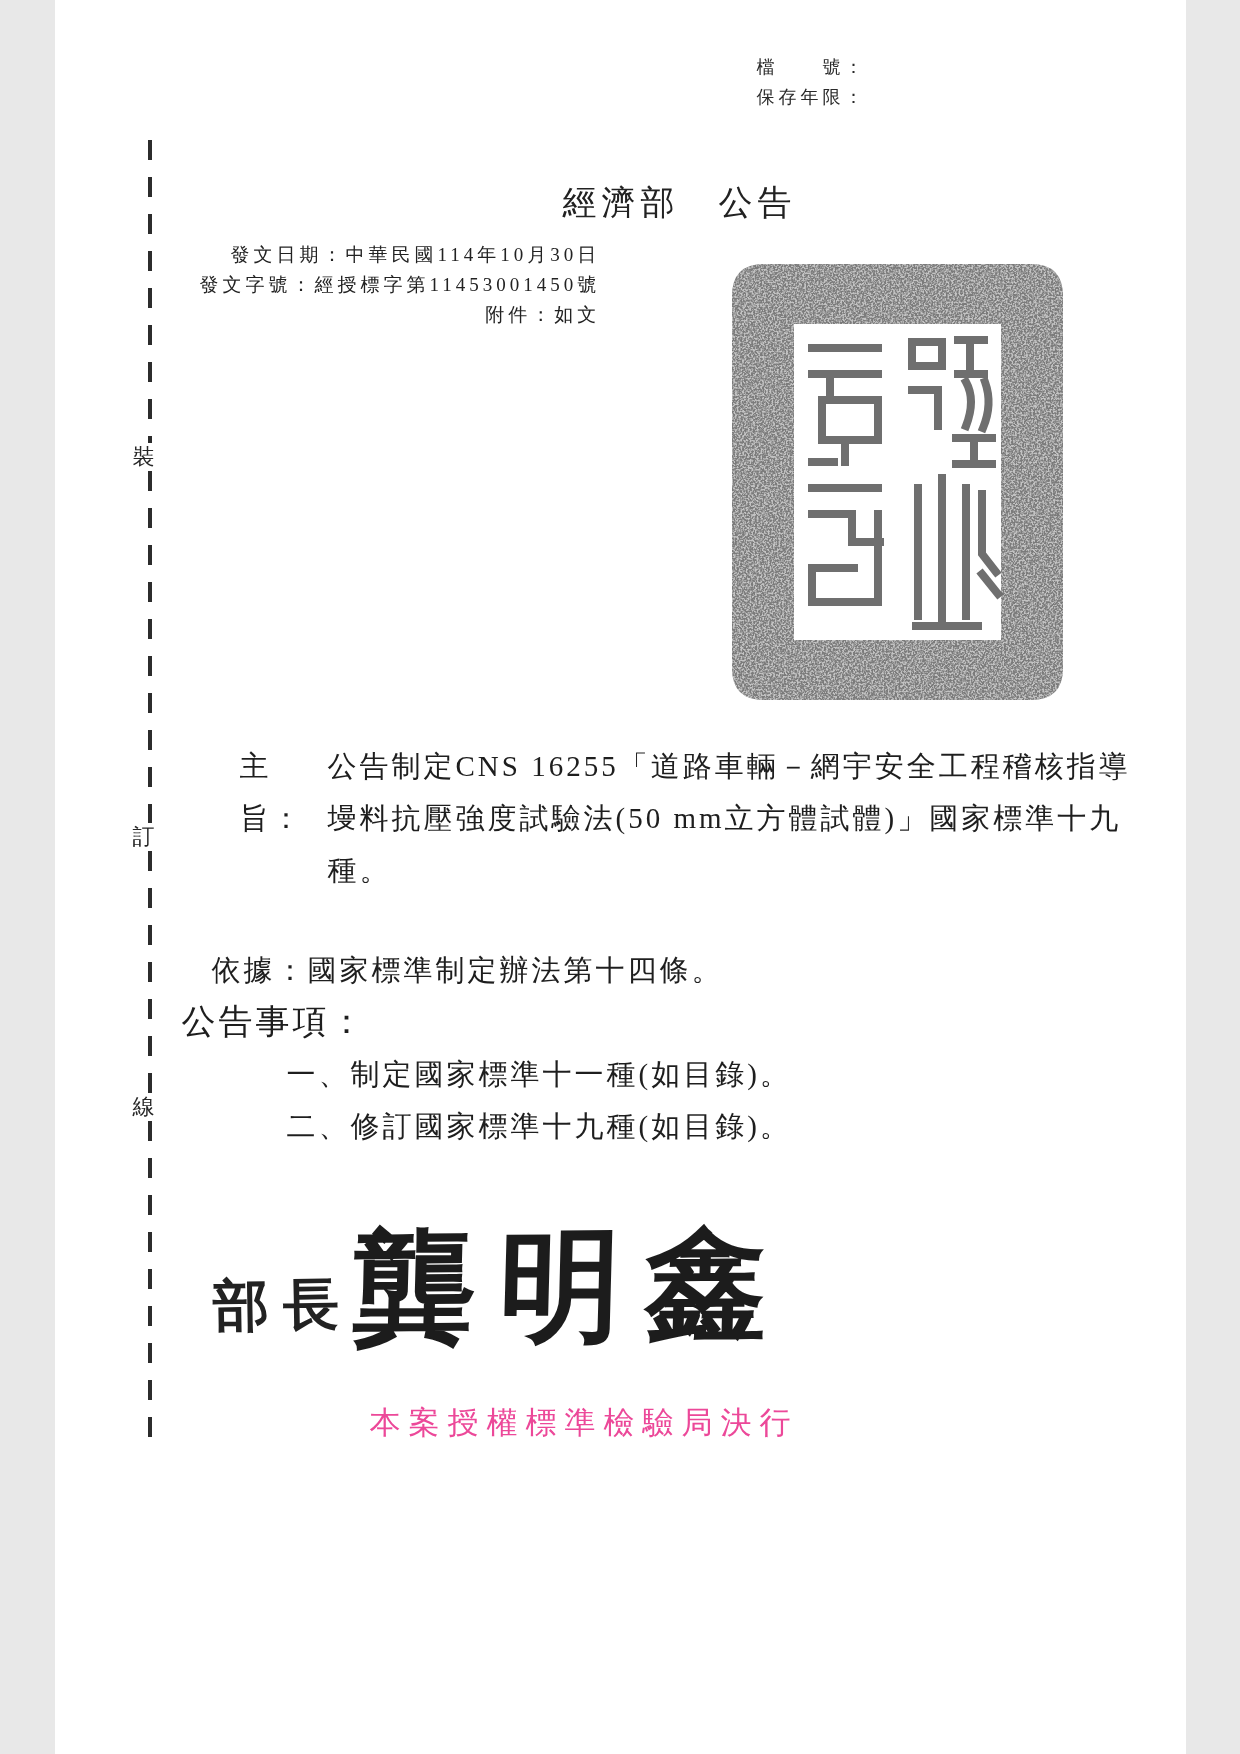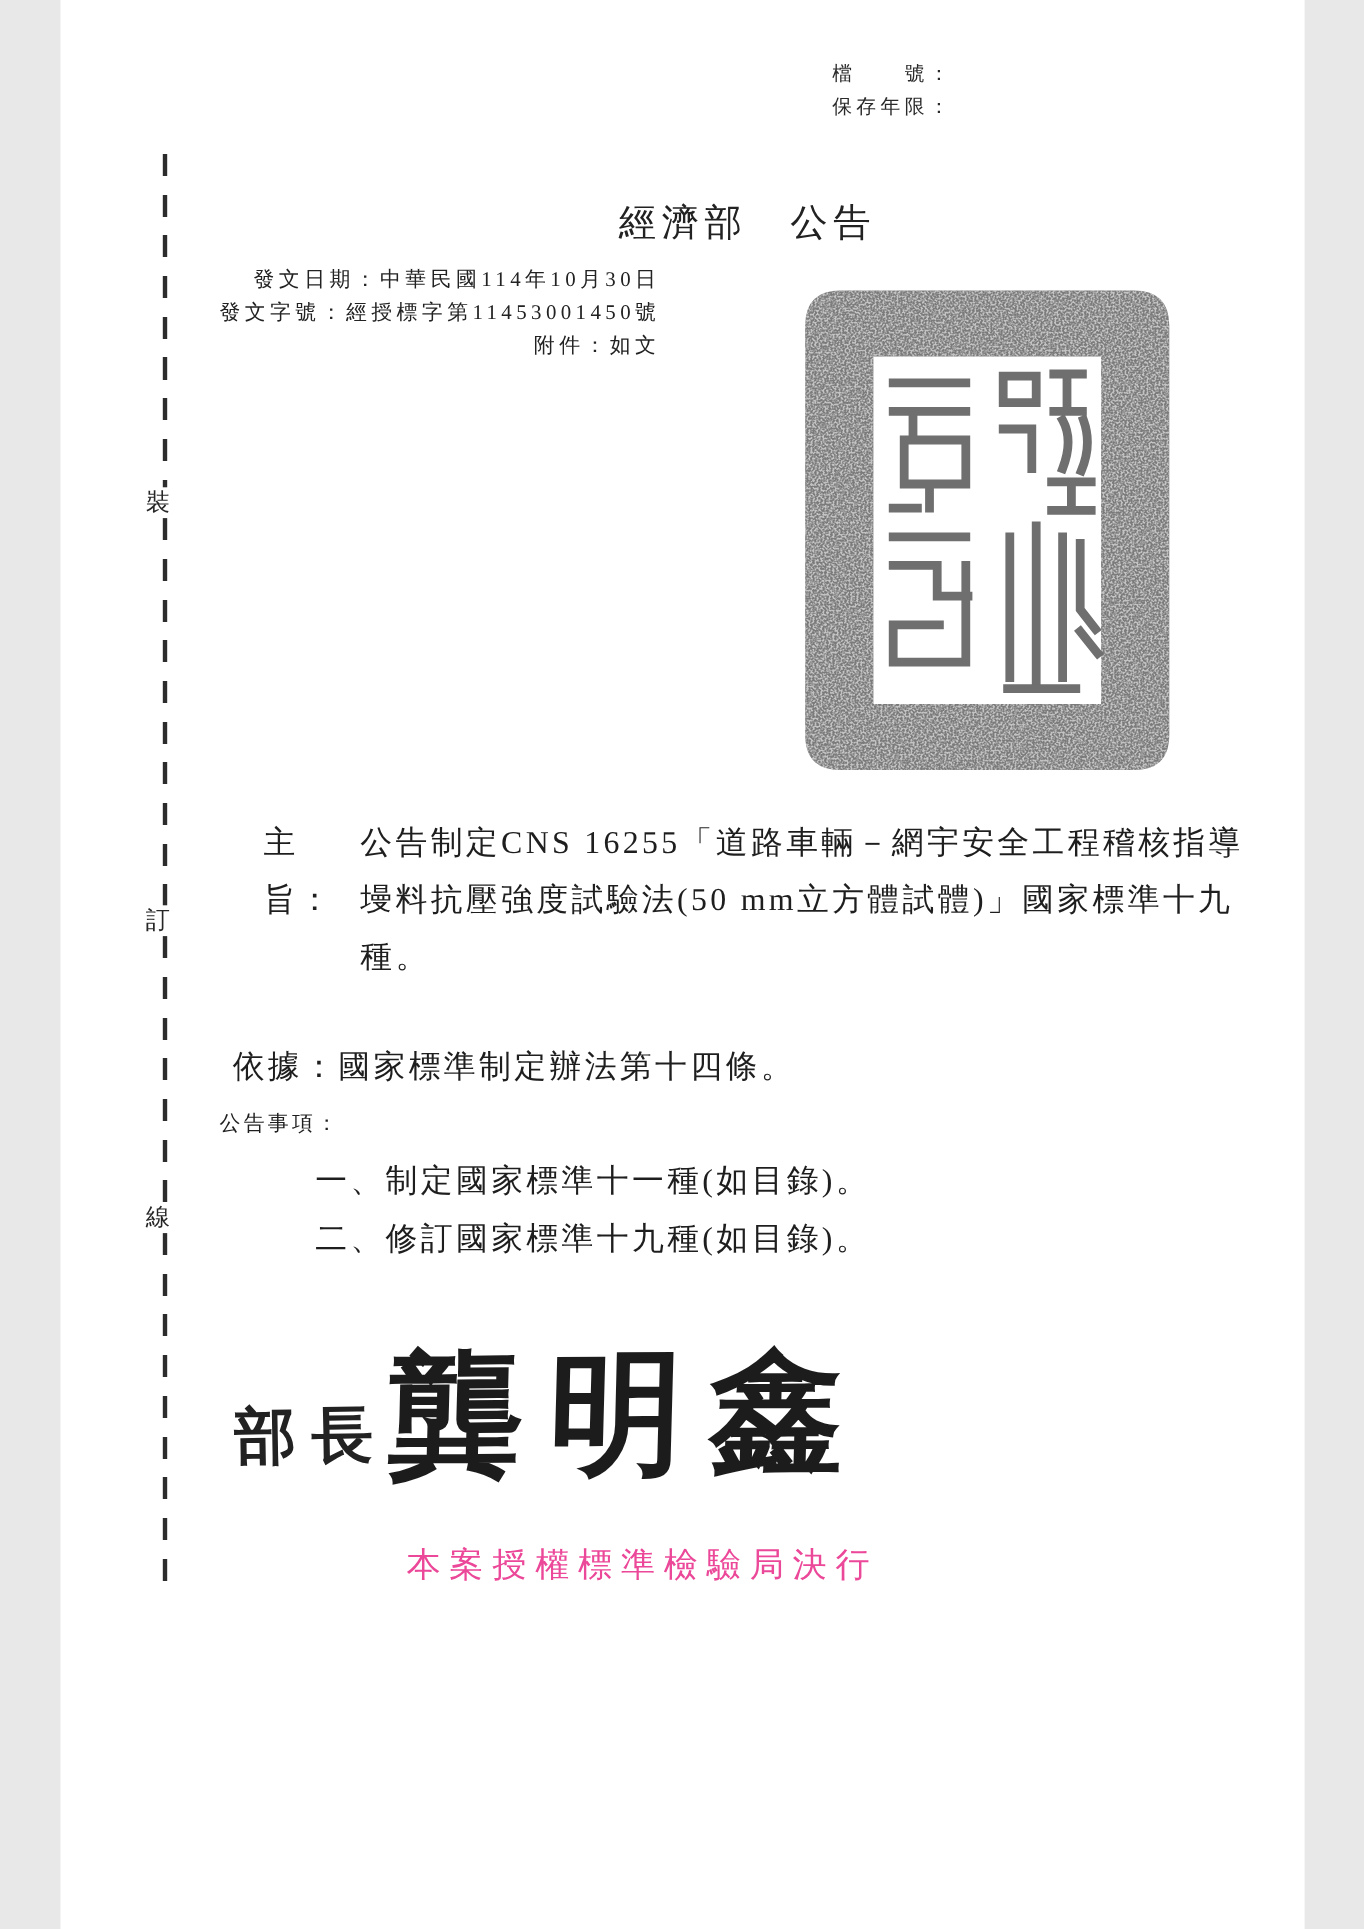--- a/index.html
+++ b/index.html
@@ -23,21 +23,21 @@
   .binding{position:absolute;left:70px;top:140px;width:30px;display:flex;flex-direction:column;align-items:flex-end;}
   .bseg{width:4px;margin-right:3px;background:repeating-linear-gradient(to bottom,#2c2c2c 0 20px,transparent 20px 37px);}
   .bseg1{height:303px}.bseg2{height:352px}.bseg3{height:242px}.bseg4{height:329px}
   .bchar{height:28px;font-size:22px;line-height:28px;color:#262626;margin-right:0;}
   
   .seal{position:absolute;left:675px;top:262px;width:335px;height:440px;}
   
   .subject{position:absolute;left:145px;top:740px;display:flex;font-size:29px;line-height:52px;letter-spacing:3px;margin-left:40px;}
   .subject .lbl{width:88px;flex:none;}
   .basis{position:absolute;left:145px;top:944px;font-size:29px;line-height:52px;letter-spacing:3px;margin-left:12px;}
-  .items-header{position:absolute;left:145px;top:996px;font-size:19px;line-height:52px;letter-spacing:3px;}
+  .items-header{position:absolute;left:127px;top:996px;font-size:34px;line-height:52px;letter-spacing:3px;}
   .items{position:absolute;left:232px;top:1048px;font-size:29px;line-height:52px;letter-spacing:3px;}
   
   .sig-title{position:absolute;left:158px;top:1268px;font-size:56px;font-weight:bold;letter-spacing:14px;color:#222;
     transform:rotate(-1deg);}
   .sig-name{position:absolute;left:298px;top:1192px;font-size:122px;font-weight:bold;letter-spacing:24px;color:#1c1c1c;
     transform:rotate(-0.5deg) skewX(-2deg);line-height:190px;}
   .sig-note{position:absolute;left:315px;top:1402px;font-size:31px;font-weight:normal;letter-spacing:8px;color:#ec4899;}
 </style>
 </head>
 <body>

